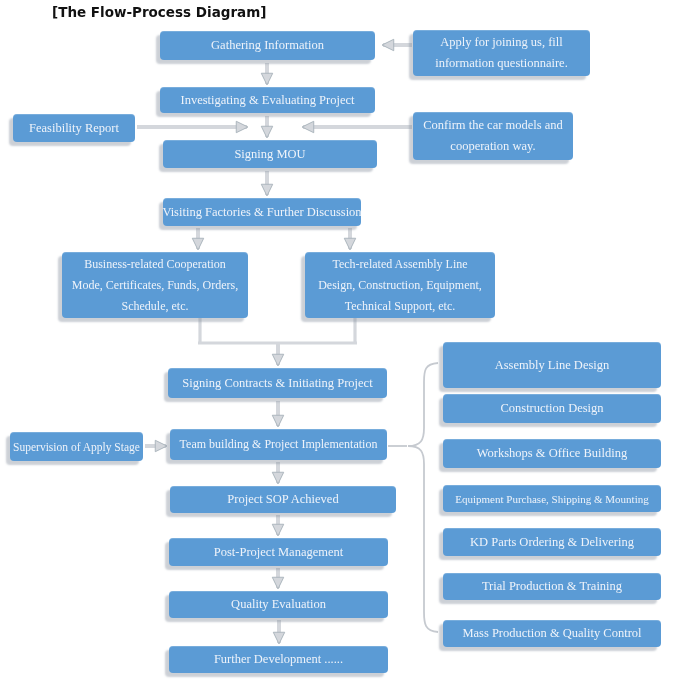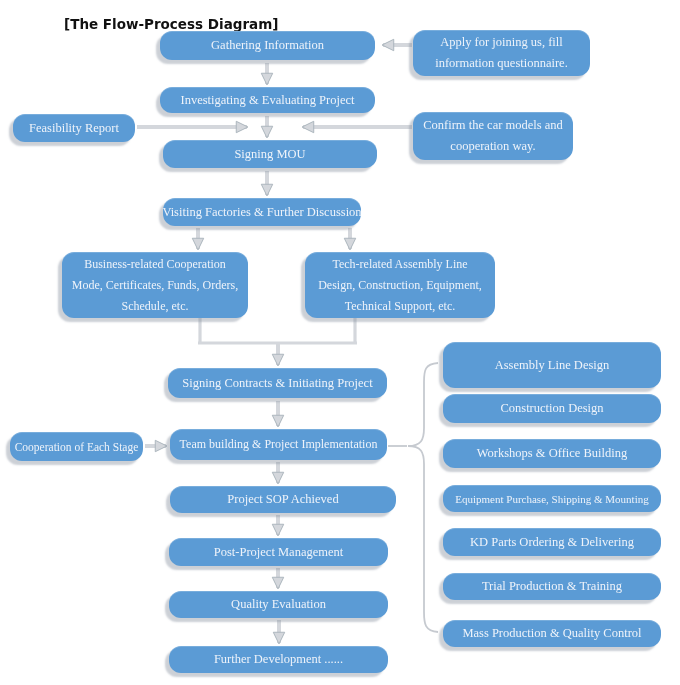--- a/index.html
+++ b/index.html
@@ -1,23 +1,23 @@
 <!DOCTYPE html>
 <html><head>
 <meta charset="utf-8">
 <style>
   html,body{margin:0;padding:0;background:#ffffff;}
   .stage{position:relative;width:680px;height:685px;background:#ffffff;overflow:hidden;
          font-family:"Liberation Serif",serif;}
-  .title{position:absolute;left:52px;top:4px;margin:12px;
+  .title{position:absolute;left:52px;top:4px;margin:0;
          font-family:"DejaVu Sans",sans-serif;font-size:13.5px;font-weight:bold;color:#111111;}
   .connectors{position:absolute;left:0;top:0;}
   .box{position:absolute;background:#5b9bd5;color:#eef3fa;
        display:flex;align-items:center;justify-content:center;text-align:center;
-       font-size:12.5px;border-radius:12px;
+       font-size:12.5px;border-radius:4px;
        box-shadow:-4px 4px 2px rgba(128,138,152,0.40), inset 0 1px 0 rgba(255,255,255,0.18);}
   .nowrap{white-space:nowrap;}
   .multi{white-space:pre-line;line-height:21px;}
   .fs12{font-size:12px;}
   .fs115{font-size:11.5px;}
   .fs11{font-size:11px;}
 </style>
 </head>
 <body>
 
@@ -71,21 +71,21 @@
   <div class="box nowrap" style="left:170px;top:486px;width:226px;height:27px">Project SOP Achieved</div>
   <div class="box nowrap" style="left:169px;top:538px;width:219px;height:28px">Post-Project Management</div>
   <div class="box nowrap" style="left:169px;top:591px;width:219px;height:27px">Quality Evaluation</div>
   <div class="box nowrap" style="left:169px;top:646px;width:219px;height:27px">Further Development ......</div>
 
   <div class="box multi" style="left:413px;top:30px;width:177px;height:46px">Apply for joining us, fill
 information questionnaire.</div>
   <div class="box nowrap" style="left:13px;top:114px;width:122px;height:28px">Feasibility Report</div>
   <div class="box multi" style="left:413px;top:112px;width:160px;height:48px">Confirm the car models and
 cooperation way.</div>
-  <div class="box nowrap fs115" style="left:10px;top:432px;width:133px;height:29px">Cooperation of Each Stage</div>
+  <div class="box nowrap fs115" style="left:10px;top:432px;width:133px;height:29px">Supervision of Apply Stage</div>
 
   <div class="box nowrap" style="left:443px;top:342px;width:218px;height:46px">Assembly Line Design</div>
   <div class="box nowrap" style="left:443px;top:394px;width:218px;height:29px">Construction Design</div>
   <div class="box nowrap" style="left:443px;top:439px;width:218px;height:29px">Workshops &amp; Office Building</div>
   <div class="box nowrap fs11" style="left:443px;top:485px;width:218px;height:27px">Equipment Purchase, Shipping &amp; Mounting</div>
   <div class="box nowrap" style="left:443px;top:528px;width:218px;height:28px">KD Parts Ordering &amp; Delivering</div>
   <div class="box nowrap" style="left:443px;top:573px;width:218px;height:27px">Trial Production &amp; Training</div>
   <div class="box nowrap" style="left:443px;top:620px;width:218px;height:27px">Mass Production &amp; Quality Control</div>
 
 </div>

